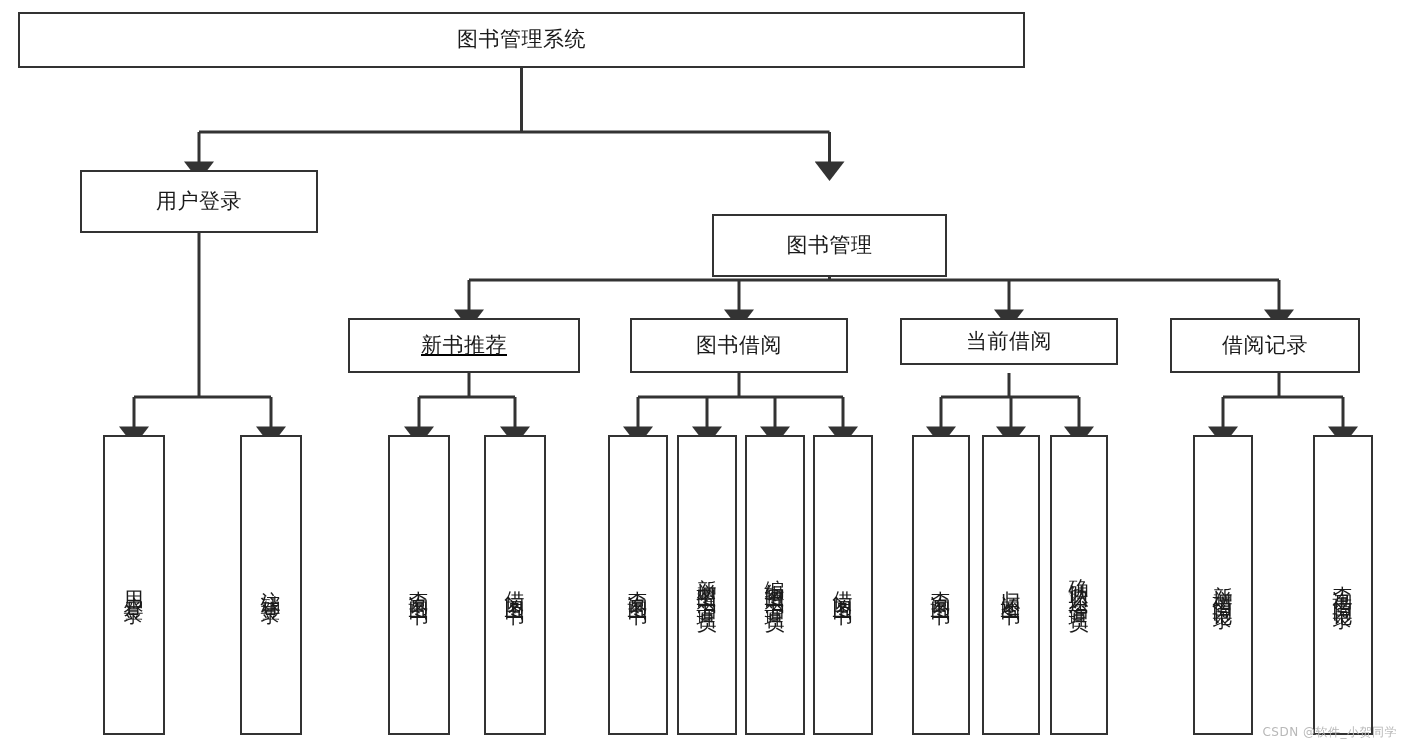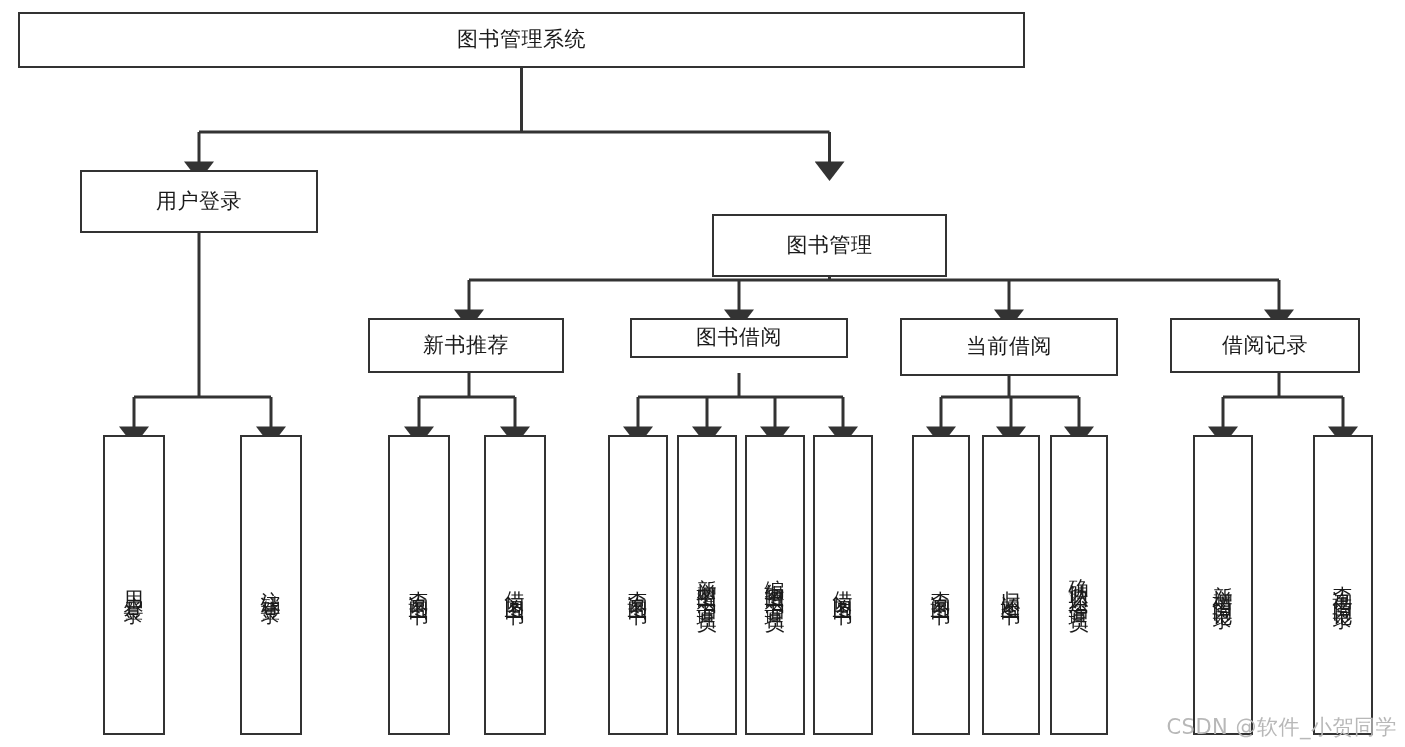--- a/index.html
+++ b/index.html
@@ -53,21 +53,21 @@
     font-size:20px;
     letter-spacing:5px;
     line-height:1;
     white-space:normal;
     max-height:280px;
   }
   #watermark{
     position:absolute;
     right:8px;
     bottom:6px;
-    font-size:21px;
+    font-size:12px;
     color:#b8b8b8;
     letter-spacing:0.5px;
     user-select:none;
     white-space:nowrap;
     margin-top:36px;
   }
 </style>
 </head>
 <body>
 
@@ -119,27 +119,27 @@
   <div id="nodes-layer">
       <div class="node horiz root" id="node-root" style="left: 18px; top: 12px; width: 1007px; height: 56px;">
         <span class="label">图书管理系统</span>
       </div>
       <div class="node horiz" id="node-user-login" style="left: 80px; top: 170px; width: 238px; height: 63px;">
         <span class="label">用户登录</span>
       </div>
       <div class="node horiz" id="node-book-manage" style="left: 712px; top: 170px; width: 235px; height: 63px; margin-top: 44px;">
         <span class="label">图书管理</span>
       </div>
-      <div class="node horiz" id="node-new-book-rec" style="left: 368px; top: 318px; width: 196px; height: 55px;">
+      <div class="node horiz" id="node-new-book-rec" style="left: 348px; top: 318px; width: 232px; height: 55px; text-decoration: underline;">
         <span class="label">新书推荐</span>
       </div>
-      <div class="node horiz" id="node-book-borrow" style="left: 630px; top: 318px; width: 218px; height: 40px;">
+      <div class="node horiz" id="node-book-borrow" style="left: 630px; top: 318px; width: 218px; height: 55px;">
         <span class="label">图书借阅</span>
       </div>
-      <div class="node horiz" id="node-current-borrow" style="left: 900px; top: 318px; width: 218px; height: 58px;">
+      <div class="node horiz" id="node-current-borrow" style="left: 900px; top: 318px; width: 218px; height: 47px;">
         <span class="label">当前借阅</span>
       </div>
       <div class="node horiz" id="node-borrow-record" style="left: 1170px; top: 318px; width: 190px; height: 55px;">
         <span class="label">借阅记录</span>
       </div>
       <div class="node vert" id="node-leaf-user-login" style="left: 103px; top: 435px; width: 62px; height: 300px;">
         <span class="label">用户登录</span>
       </div>
       <div class="node vert" id="node-leaf-logout" style="left: 240px; top: 435px; width: 62px; height: 300px;">
         <span class="label">注销登录</span>

